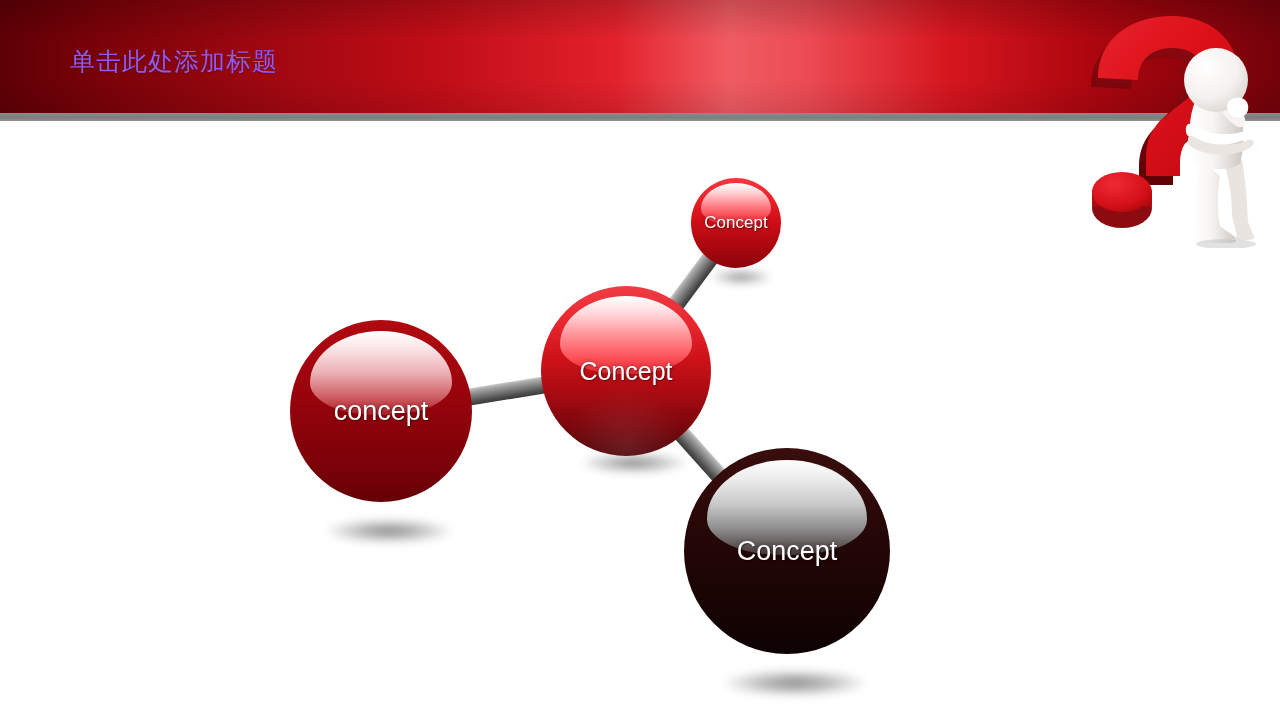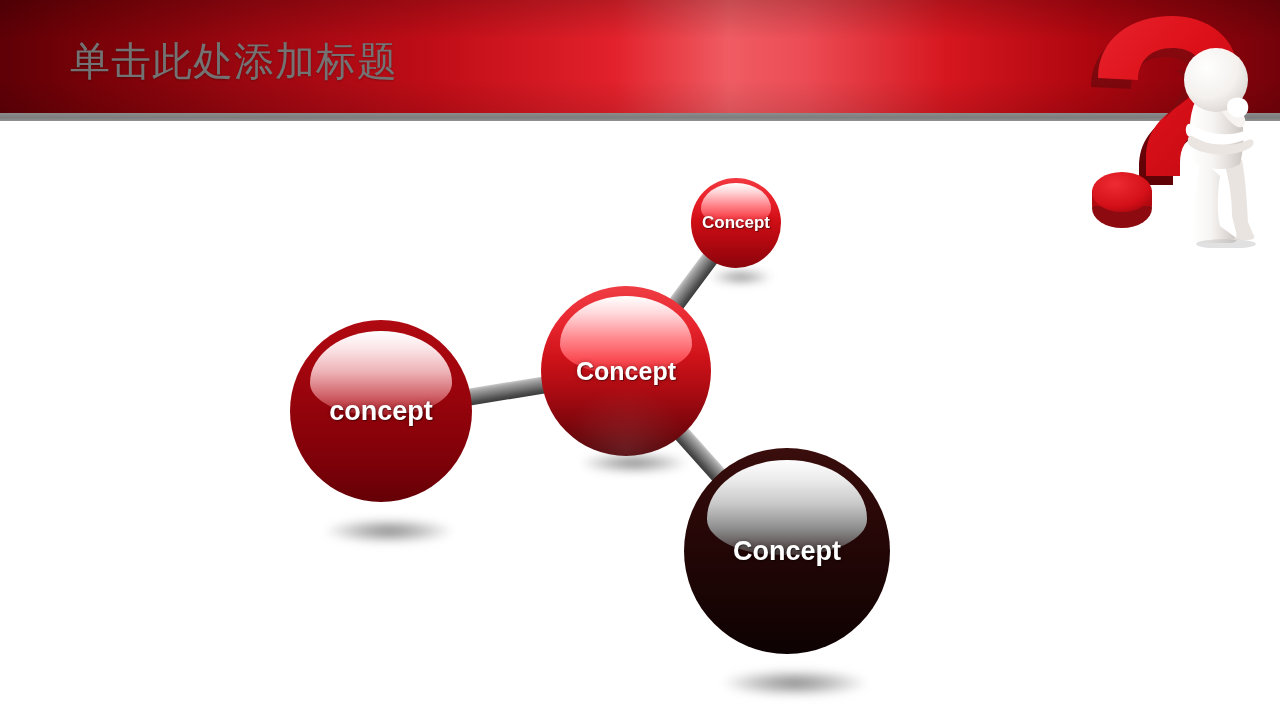--- a/index.html
+++ b/index.html
@@ -55,23 +55,23 @@
     left: 0;
     top: 113px;
     width: 1280px;
     height: 8px;
     background: linear-gradient(180deg, #8c8c8c 0%, #7d7d7d 55%, #909090 100%);
   }
   #slide-title {
     position: absolute;
     left: 70px;
     top: 40px;
-    font-size: 40px;
+    font-size: 25px;
     line-height: 42px;
-    color: #737373;
+    color: #8b5cf6;
     letter-spacing: 1px;
     white-space: nowrap;
     z-index: 6;
     text-shadow: 0 1px 2px rgba(0,0,0,0.25);
   }
 
   
   #qmark-graphic {
     position: absolute;
     left: 1080px;
@@ -119,21 +119,21 @@
     top: 6%;
     width: 78%;
     height: 46%;
     border-radius: 50% 50% 46% 46% / 62% 62% 38% 38%;
     pointer-events: none;
   }
   .node .node-label {
     position: relative;
     z-index: 4;
     color: #ffffff;
-    font-weight: bold;
+    font-weight: normal;
     white-space: nowrap;
     text-shadow:
        1px 1px 0 rgba(0,0,0,0.38),
        0 0 4px rgba(0,0,0,0.30);
   }
 
   
   .node--center {
     background:
       radial-gradient(circle at 50% 96%, rgba(255,255,255,0.10) 0%, rgba(255,255,255,0) 34%),

